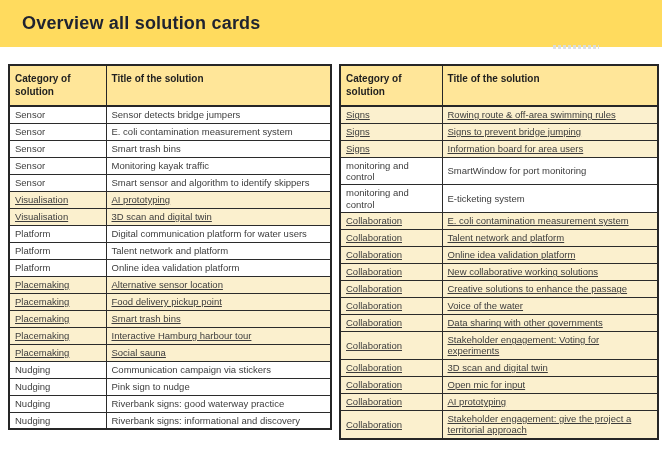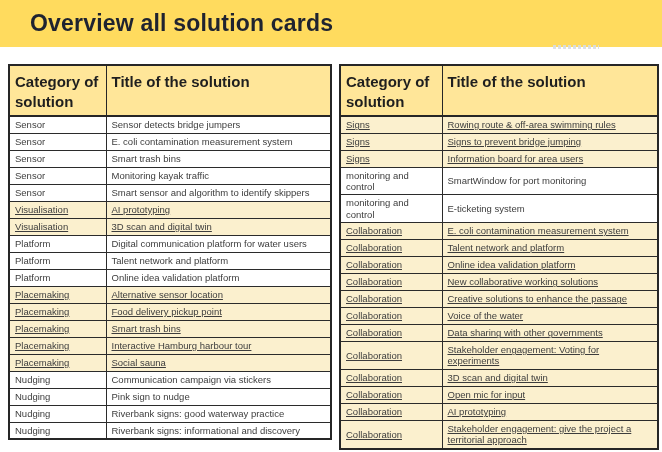--- a/index.html
+++ b/index.html
@@ -13,22 +13,22 @@
 
   .banner {
     position: absolute;
     left: 0; top: 0;
     width: 662px; height: 47px;
     background: #FFDB5E;
     display: flex;
     align-items: center;
   }
   .banner h1 {
-    padding-left: 30px;
-    font-size: 23px;
+    padding-left: 22px;
+    font-size: 18px;
     font-weight: bold;
     color: #1F2330;
     letter-spacing: 0.2px;
   }
 
   .watermark {
     position: absolute;
     left: 553px; top: 45px;
     width: 46px; height: 4px;
     background: repeating-linear-gradient(90deg, #d9dde2 0 3px, transparent 3px 5px);
@@ -44,21 +44,21 @@
   }
   #table-left  { left: 8px;   top: 64px; width: 322px; }
   #table-right { left: 339px; top: 64px; width: 318px; }
 
   table.sol th {
     background: #FFE699;
     border: 1px solid #262626;
     border-bottom: 2px solid #262626;
     text-align: left;
     vertical-align: top;
-    font-size: 15px;
+    font-size: 10px;
     font-weight: bold;
     color: #1f1f1f;
     padding: 6px 5px 4px 5px;
     height: 41px;
     line-height: 1.3;
   }
   table.sol td {
     border: 1px solid #2b2b2b;
     font-size: 9.5px;
     color: #3d3d3d;

